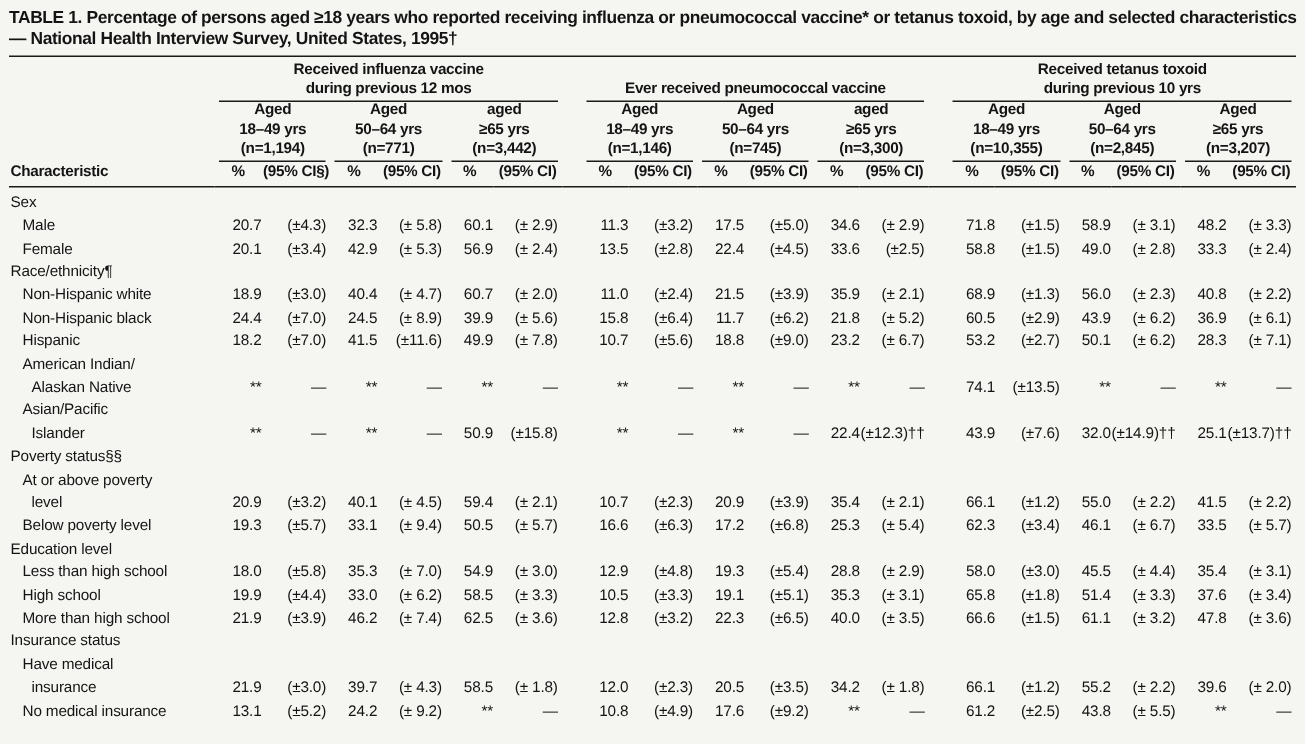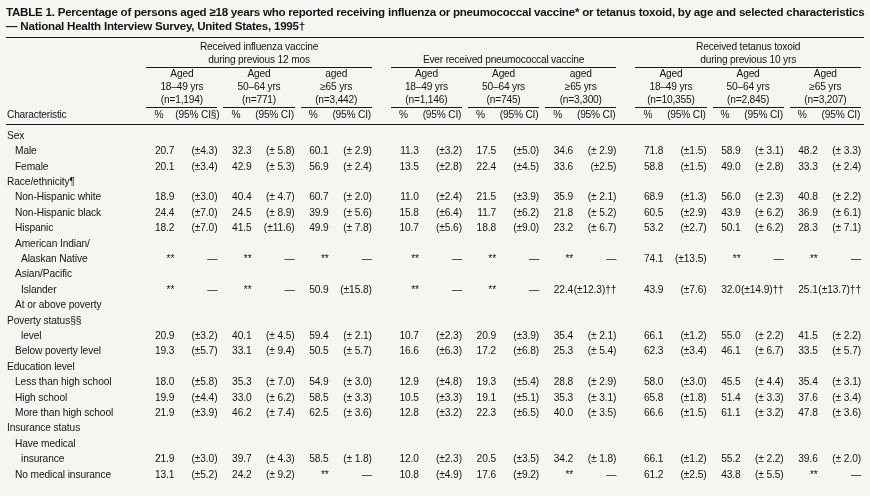--- a/index.html
+++ b/index.html
@@ -16,21 +16,21 @@
   table{
     border-collapse:separate;border-spacing:0;table-layout:fixed;
     width:858px;border-top:1.5px solid #1a1a1a;
   }
   col.c-lbl{width:137px}
   col.c-pct{width:31px}
   col.c-ci{width:46px}
   col.c-gap{width:13px}
   th,td{padding:0;white-space:nowrap;font-weight:400;vertical-align:bottom}
   thead th{
-    font-weight:400;font-size:10.2px;line-height:12.6px;
+    font-weight:700;font-size:10.2px;line-height:12.6px;
     text-align:center;letter-spacing:-0.2px;
   }
   .hd{margin:0 3px;padding-bottom:1px}
   .u{border-bottom:1px solid #1a1a1a}
   .grp-row th{padding-top:3px}
   .pcirow th{border-bottom:1px solid #1a1a1a;padding-bottom:2px;padding-top:1px}
   .pcirow th.lbl{text-align:left}
   .lbl0{padding-left:1px}
   tbody td{font-size:10.2px;line-height:15.4px;letter-spacing:-0.1px}
   td.lbl{text-align:left;overflow:hidden}
@@ -315,24 +315,24 @@
           <td class="ci">(±12.3)††</td>
           <td class="gap"></td>
           <td class="pct">43.9</td>
           <td class="ci">(±7.6)</td>
           <td class="pct">32.0</td>
           <td class="ci">(±14.9)††</td>
           <td class="pct">25.1</td>
           <td class="ci">(±13.7)††</td>
         </tr>
         <tr>
+          <td class="lbl section lbl0" colspan="21">Poverty status§§</td>
+        </tr>
+        <tr>
           <td class="lbl ind1" colspan="21">At or above poverty</td>
-        </tr>
-        <tr>
-          <td class="lbl section lbl0" colspan="21">Poverty status§§</td>
         </tr>
         <tr>
           <td class="lbl ind2">level</td>
           <td class="pct">20.9</td>
           <td class="ci">(±3.2)</td>
           <td class="pct">40.1</td>
           <td class="ci">(± 4.5)</td>
           <td class="pct">59.4</td>
           <td class="ci">(± 2.1)</td>
           <td class="gap"></td>

